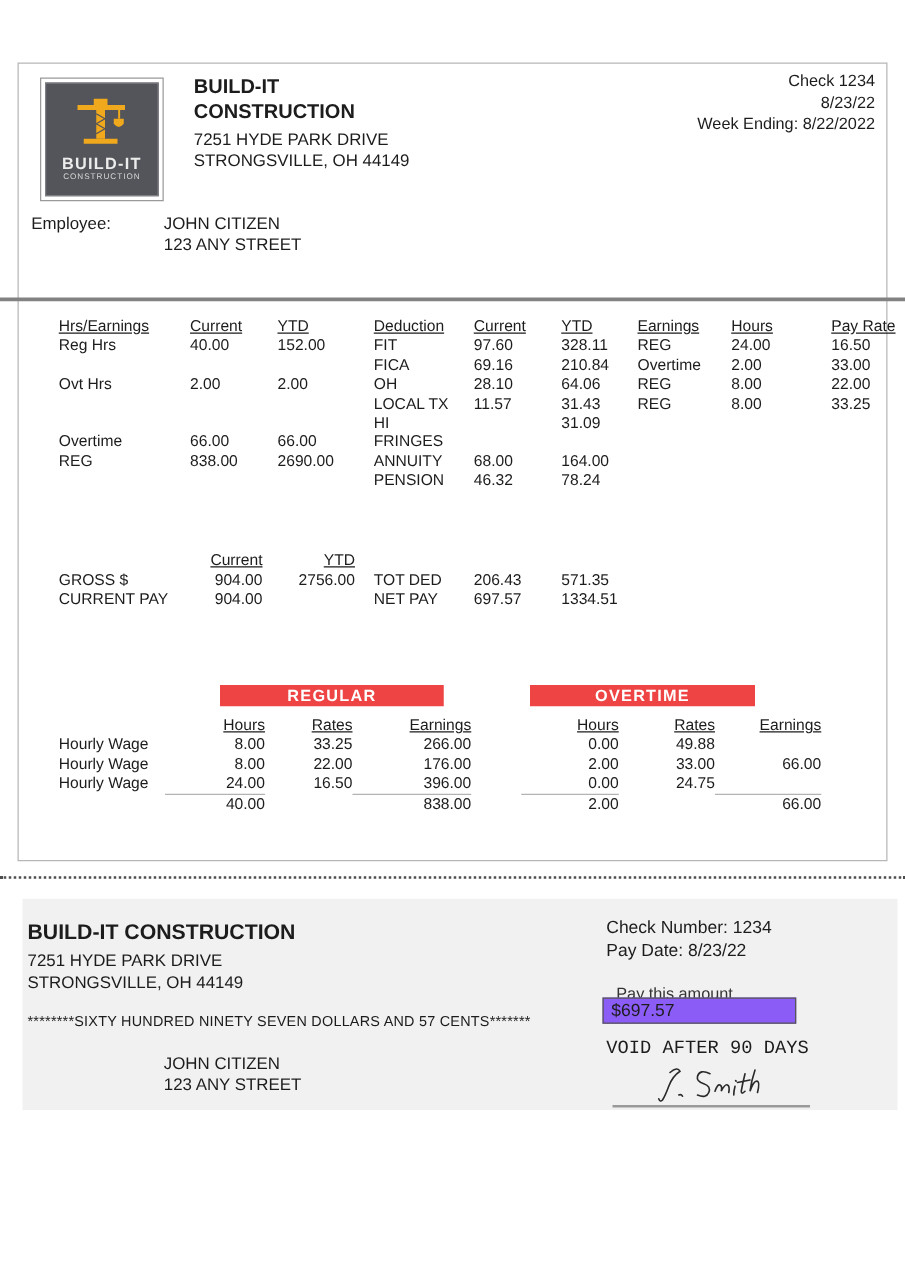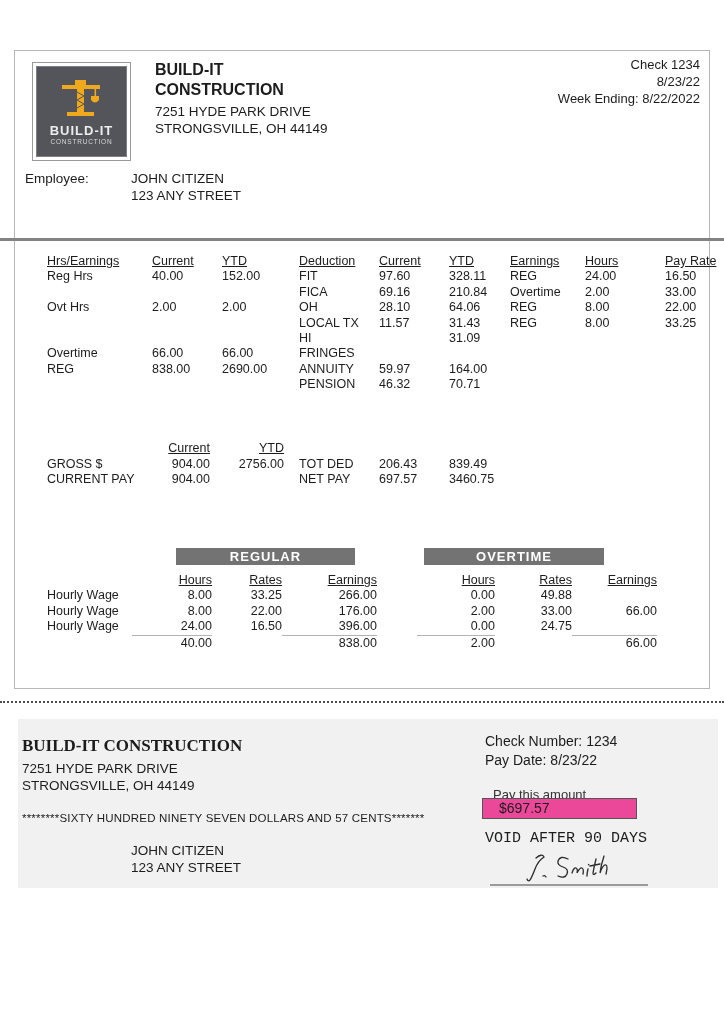--- a/index.html
+++ b/index.html
@@ -33,39 +33,39 @@
   
   .grid { position:absolute; display:grid; font-size:12.5px; line-height:14px; grid-auto-rows:15.4px; white-space:nowrap;margin-left:22px; }
   .u { text-decoration:underline; }
   .r { text-align:right; }
   #main-table { left:25px; top:254px; width:685px; grid-template-columns:105px 70px 77px 80px 70px 61px 75px 80px 67px; }
   #summary-table { left:25px; top:441px; grid-template-columns:120px 43px 74px 15px 80px 70px 61px; grid-auto-rows:15.5px; }
   #regular-table { left:25px; top:573px; grid-template-columns:85px 80px 70px 95px; }
   #overtime-table { left:395px; top:573px; grid-template-columns:78px 77px 85px; }
   .tl { border-top:1px solid #b3b3b3; }
 
-  .banner { position:absolute; height:17px; background:#737373; color:#ffffff; font-weight:bold; font-size:13px; line-height:17px; text-align:center; letter-spacing:1px; }
+  .banner { position:absolute; height:17px; background:#ef4444; color:#ffffff; font-weight:bold; font-size:13px; line-height:17px; text-align:center; letter-spacing:1px; }
   #banner-regular { left:176px; top:548px; width:179px; }
   #banner-overtime { left:424px; top:548px; width:180px; }
 
   
   #perforation { position:absolute; left:0; top:701px; width:724px; height:0; border-top:2px dotted #4d4d4d; }
   #check-panel { position:absolute; left:18px; top:719px; width:700px; height:169px; background:#f1f1f1; }
 
-  #cc-company { position:absolute; left:22px; top:736px; font-weight:bold; font-size:17px;font-family:Liberation Serif, serif; }
+  #cc-company { position:absolute; left:22px; top:736px; font-weight:bold; font-size:17px; }
   #cc-addr1 { position:absolute; left:22px; top:761px; font-size:13.5px; }
   #cc-addr2 { position:absolute; left:22px; top:778px; font-size:13.5px; }
   #cc-words { position:absolute; left:22px; top:812px; font-size:11.5px; font-weight:normal; letter-spacing:0.2px;text-align:center; }
   #cc-payee-name { position:absolute; left:131px; top:843px; font-size:13.5px; }
   #cc-payee-addr { position:absolute; left:131px; top:860px; font-size:13.5px; }
 
   #cc-number { position:absolute; left:485px; top:733px; font-size:14px;text-align:center; }
   #cc-paydate { position:absolute; left:485px; top:752px; font-size:14px;text-align:right; }
   #cc-amount-label { position:absolute; left:493px; top:787px; font-size:13px; color:#333; }
-  #cc-amount-box { position:absolute; left:482px; top:798px; width:155px; height:21px; background:#ec4899; border:1px solid #555; font-size:14px; line-height:19px; padding-left:16px; }
+  #cc-amount-box { position:absolute; left:482px; top:798px; width:155px; height:21px; background:#8b5cf6; border:1px solid #555; font-size:14px; line-height:19px; padding-left:6px; }
   #cc-void { position:absolute; left:485px; top:830px; font-size:15px;font-family:Liberation Mono, monospace; }
   #cc-signature { position:absolute; left:512px; top:850px; }
   #cc-sigline { position:absolute; left:490px; top:884px; width:158px; height:2px; background:#9a9a9a; }
 </style>
 </head>
 <body>
 
 <div id="page">
 
   <div id="stub-box"></div>
@@ -175,58 +175,58 @@
       <span>FRINGES</span>
       <span></span>
       <span></span>
       <span></span>
       <span></span>
       <span></span>
     <span>REG</span>
       <span>838.00</span>
       <span>2690.00</span>
       <span>ANNUITY</span>
-      <span>59.97</span>
+      <span>68.00</span>
       <span>164.00</span>
       <span></span>
       <span></span>
       <span></span>
     <span></span>
       <span></span>
       <span></span>
       <span>PENSION</span>
       <span>46.32</span>
-      <span>70.71</span>
+      <span>78.24</span>
       <span></span>
       <span></span>
       <span></span>
   </div>
 
   <div id="summary-table" class="grid">
     <span></span>
       <span class="u r">Current</span>
       <span class="u r">YTD</span>
       <span></span>
       <span></span>
       <span></span>
       <span></span>
     <span>GROSS $</span>
       <span class="r">904.00</span>
       <span class="r">2756.00</span>
       <span></span>
       <span>TOT DED</span>
       <span>206.43</span>
-      <span>839.49</span>
+      <span>571.35</span>
     <span>CURRENT PAY</span>
       <span class="r">904.00</span>
       <span class="r"></span>
       <span></span>
       <span>NET PAY</span>
       <span>697.57</span>
-      <span>3460.75</span>
+      <span>1334.51</span>
   </div>
 
   <div id="banner-regular" class="banner">REGULAR</div>
   <div id="banner-overtime" class="banner">OVERTIME</div>
 
   <div id="regular-table" class="grid">
     <span></span>
       <span class="u r">Hours</span>
       <span class="u r">Rates</span>
       <span class="u r">Earnings</span>

